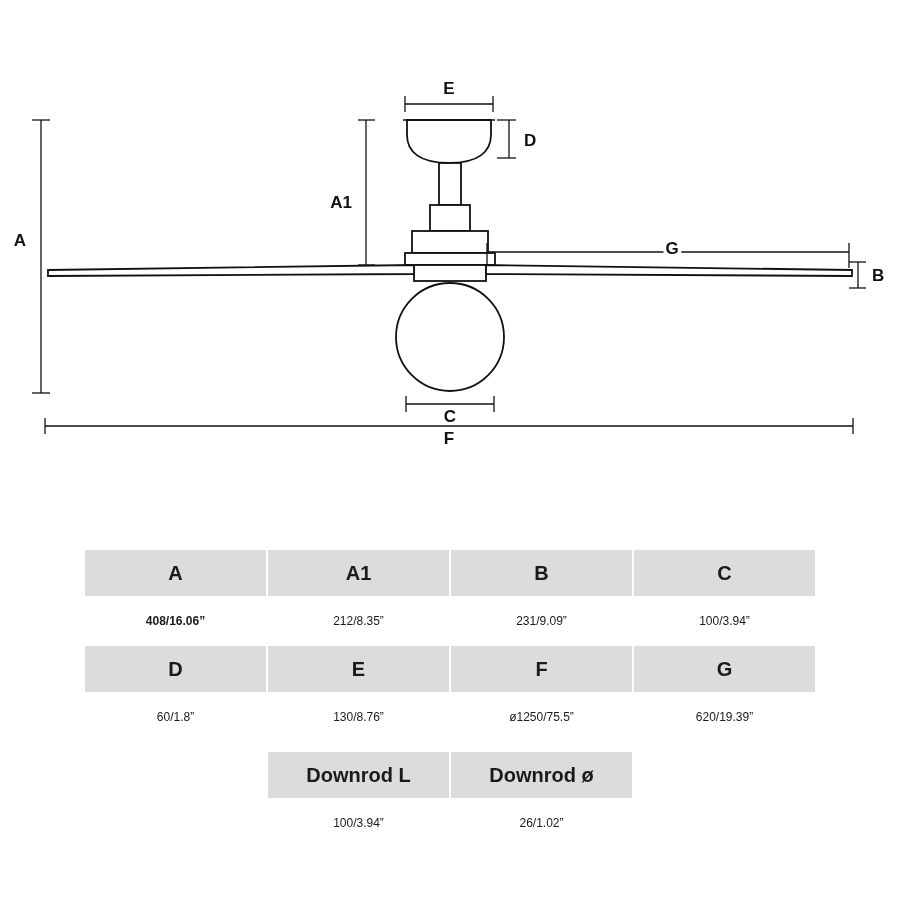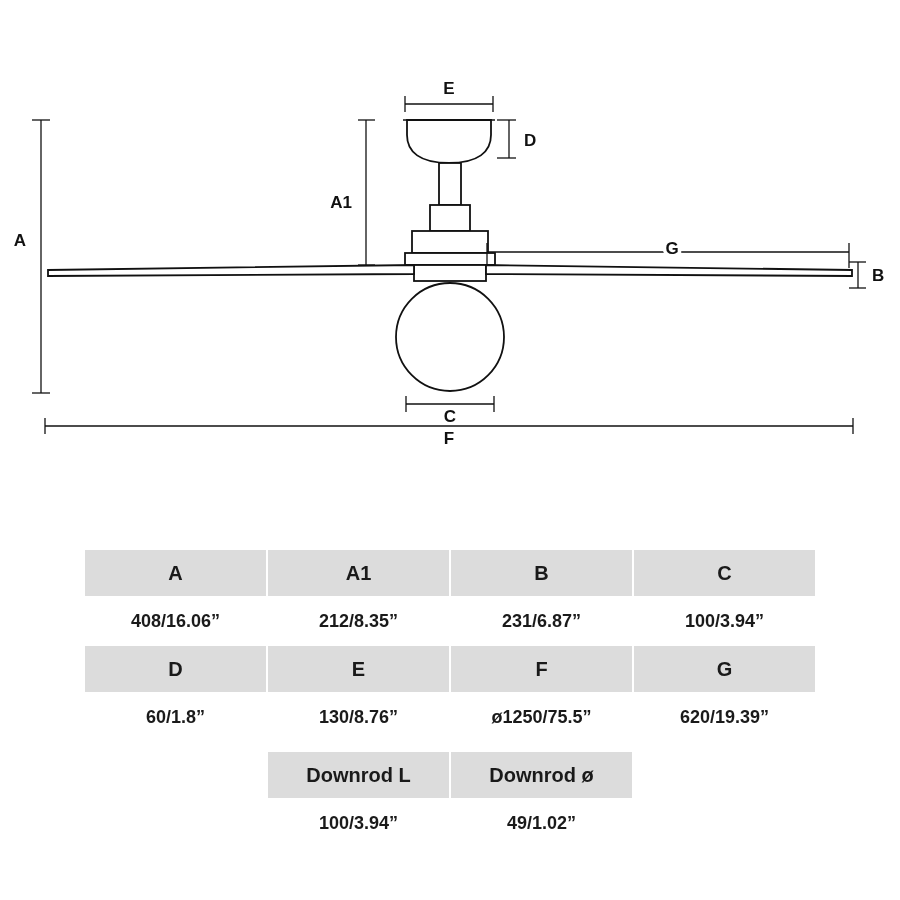--- a/index.html
+++ b/index.html
@@ -47,35 +47,35 @@
     border-collapse: collapse;
     margin: 0 auto;
     table-layout: fixed;
   }
 
   table.spec td {
     width: 181px;
     height: 46px;
     text-align: center;
     vertical-align: middle;
-    font-size: 18px;
+    font-size: 12px;
     color: #1a1a1a;
     border: 2px solid #ffffff;
     padding: 0;
   }
 
   table.spec td.head {
     background: #dcdcdc;
     font-weight: bold;
     font-size: 20px;
   }
 
   table.spec td.val {
     background: #ffffff;
-    font-weight: bold;
+    font-weight: normal;
   }
 
   table.spec td.val.bold {
     font-weight: bold;
   }
 
   table.spec.downrod td {
     width: 181px;
   }
   table.spec.downrod {
@@ -186,21 +186,21 @@
     <tbody>
       <tr>
         <td class="head">A</td>
         <td class="head">A1</td>
         <td class="head">B</td>
         <td class="head">C</td>
       </tr>
       <tr>
         <td class="val bold">408/16.06”</td>
         <td class="val">212/8.35”</td>
-        <td class="val">231/6.87”</td>
+        <td class="val">231/9.09”</td>
         <td class="val">100/3.94”</td>
       </tr>
       <tr>
         <td class="head">D</td>
         <td class="head">E</td>
         <td class="head">F</td>
         <td class="head">G</td>
       </tr>
       <tr>
         <td class="val">60/1.8”</td>
@@ -213,18 +213,18 @@
 
   <div id="downrod-wrap">
     <table class="spec downrod">
       <tbody>
         <tr>
           <td class="head">Downrod L</td>
           <td class="head">Downrod ø</td>
         </tr>
         <tr>
           <td class="val">100/3.94”</td>
-          <td class="val">49/1.02”</td>
+          <td class="val">26/1.02”</td>
         </tr>
       </tbody>
     </table>
   </div>
 </div>
 
 </body></html>

